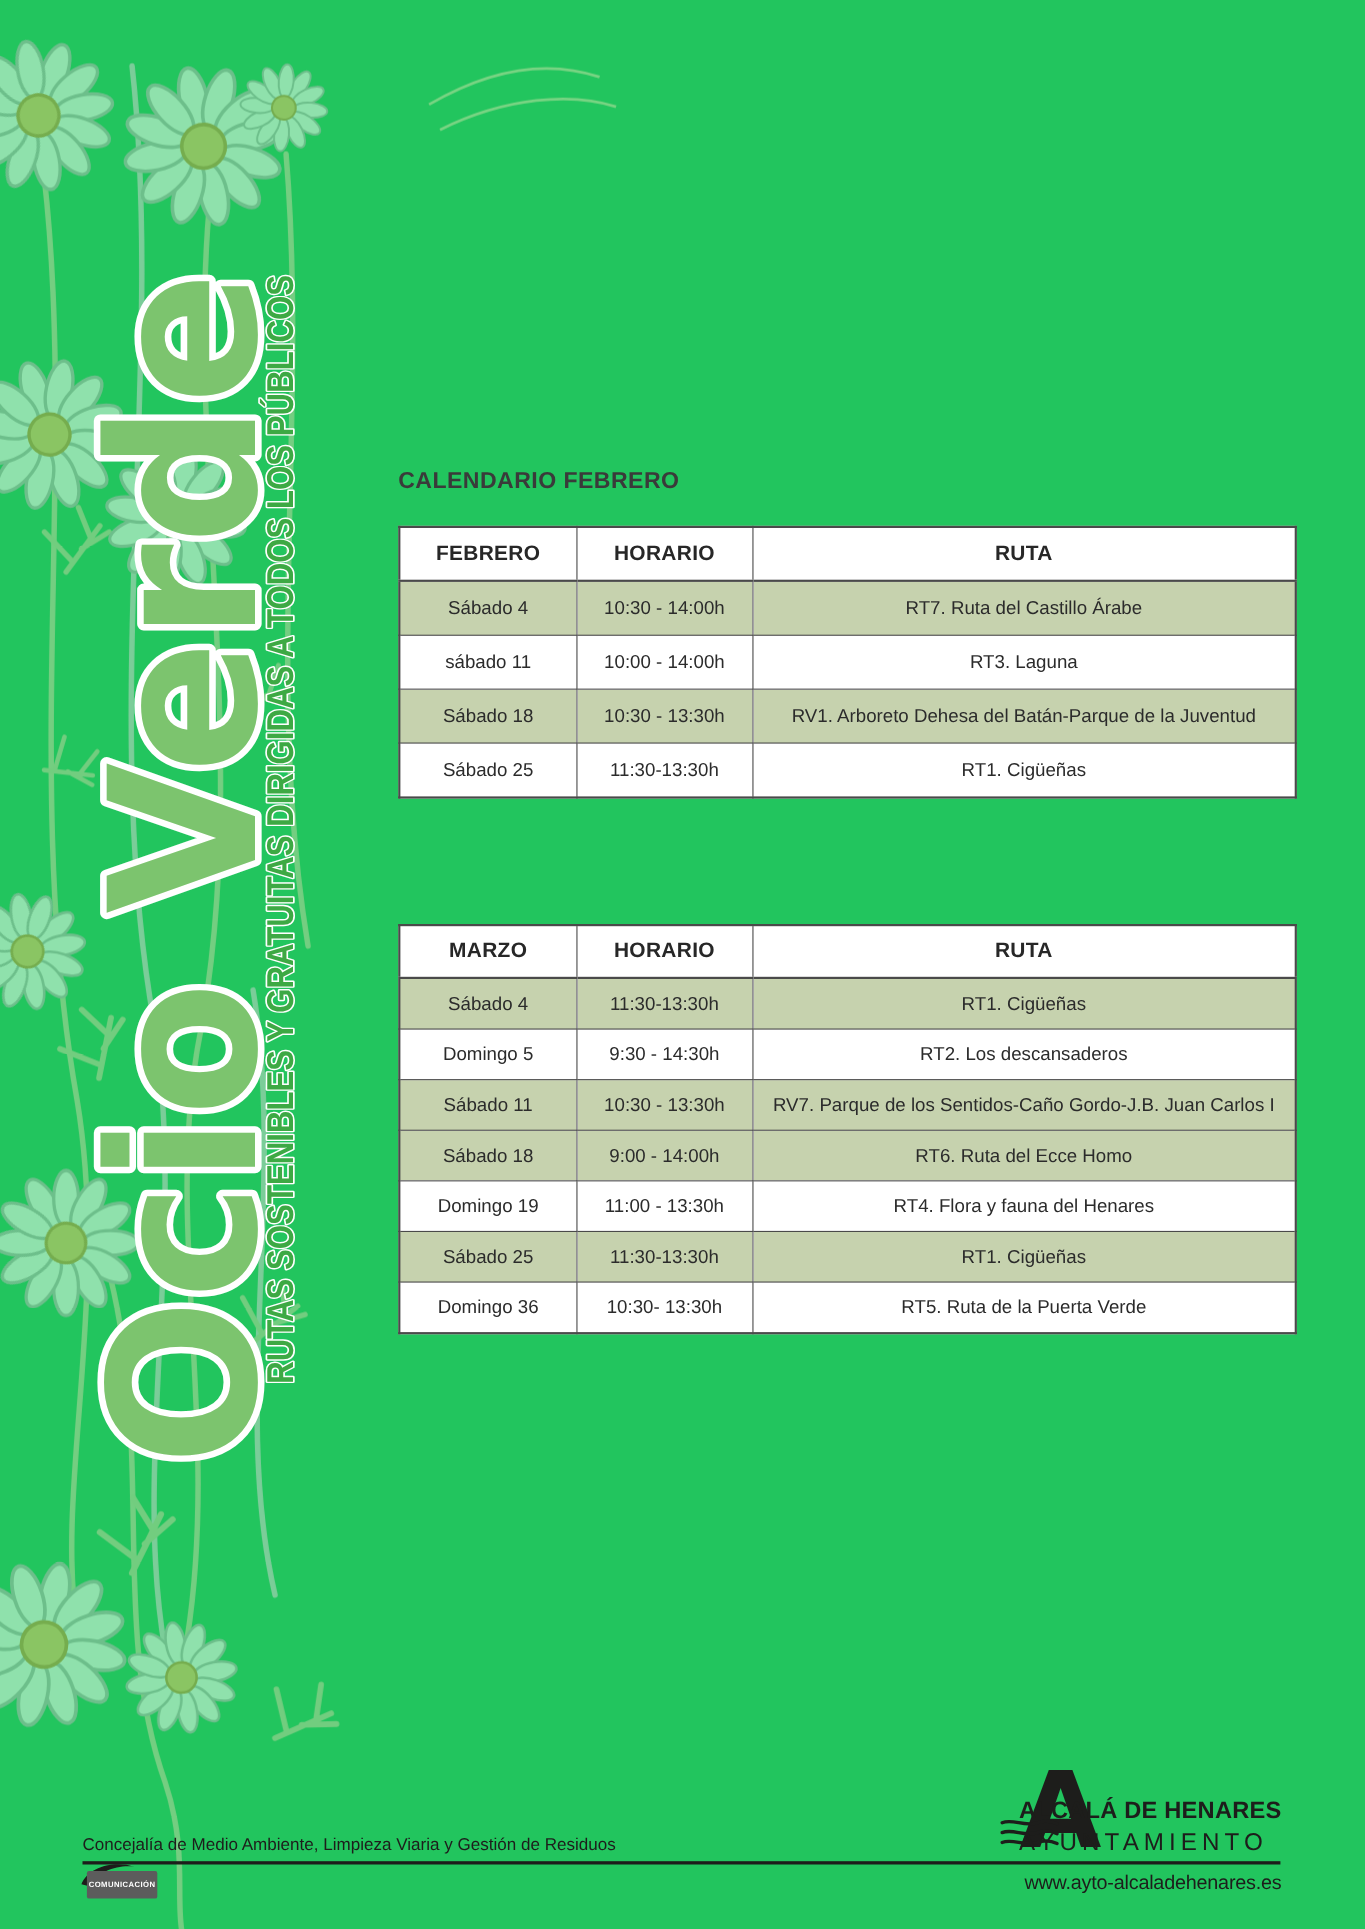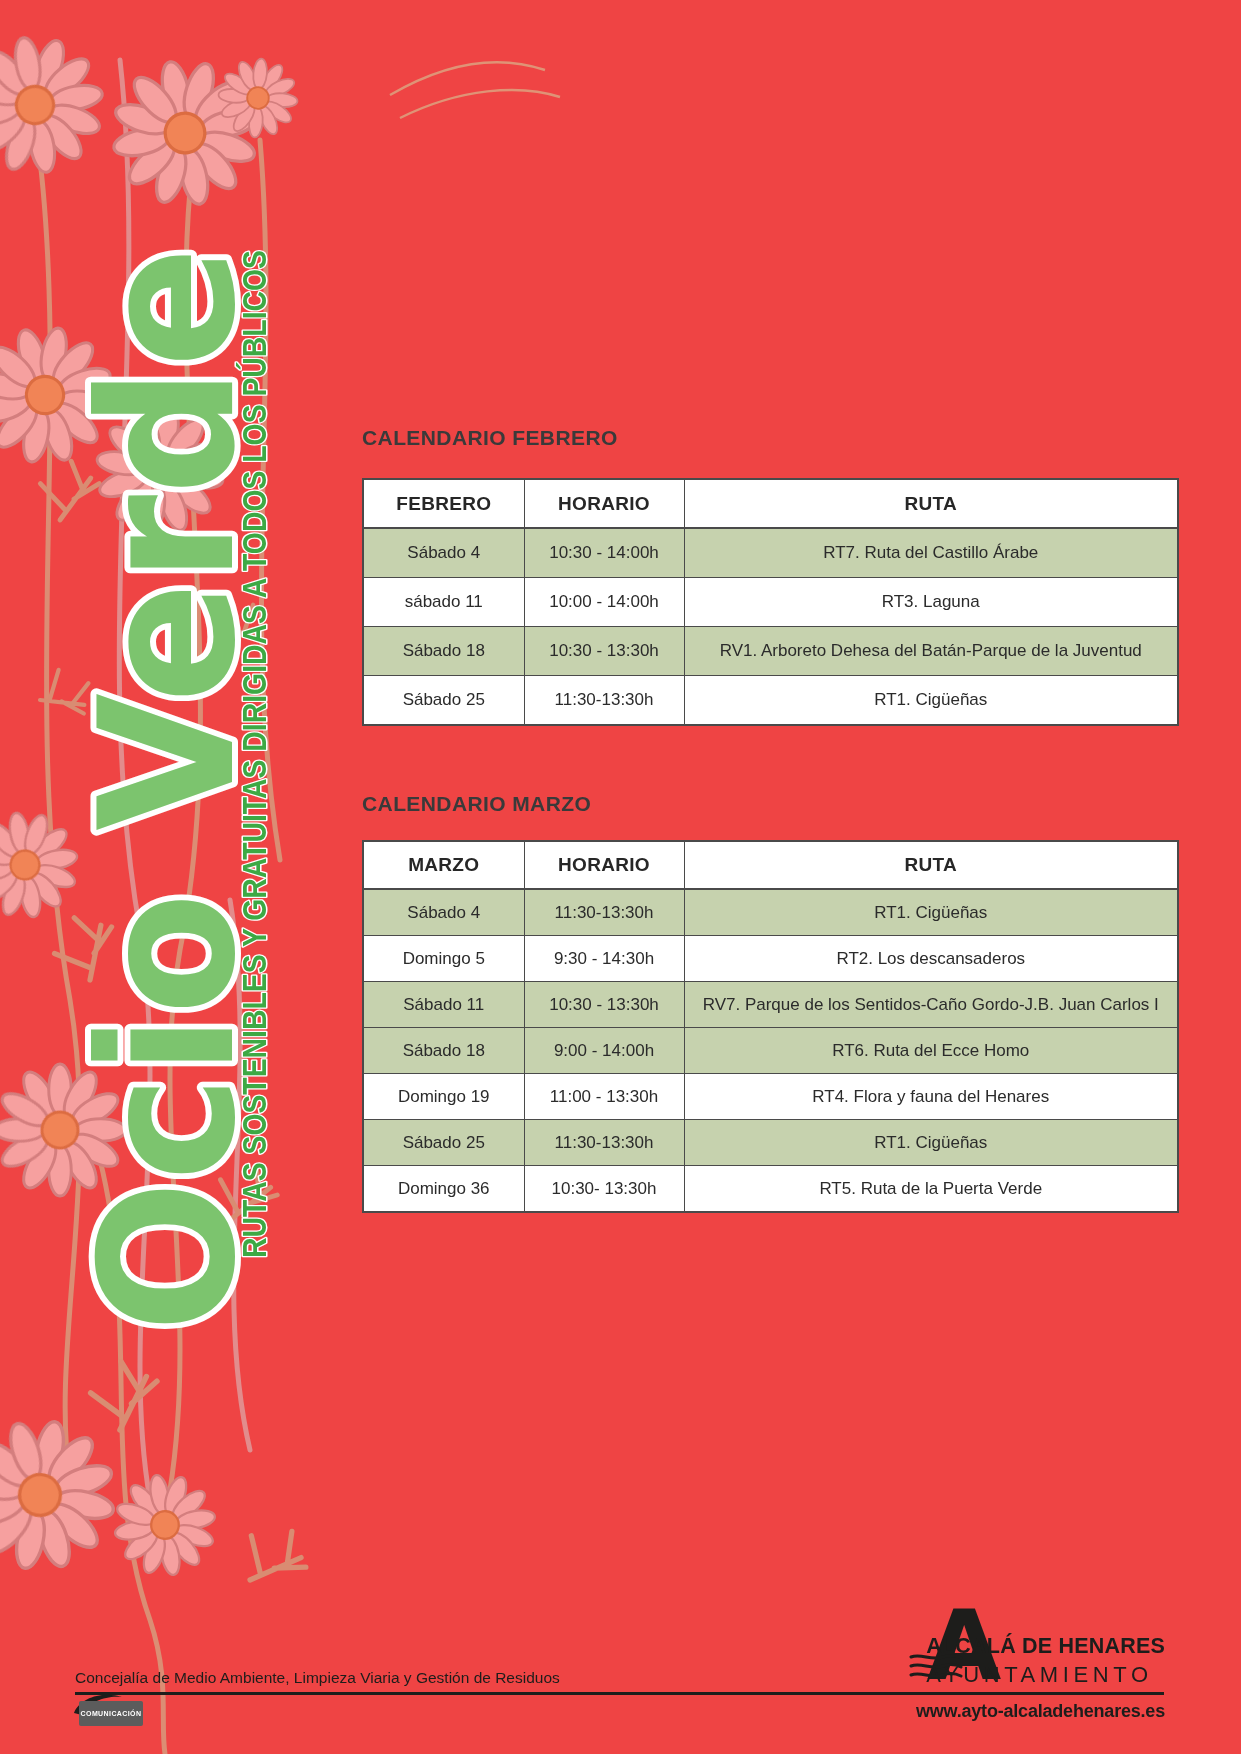--- a/index.html
+++ b/index.html
@@ -1,19 +1,19 @@
 <!DOCTYPE html>
 <html><head>
 <meta charset="utf-8">
 <style>
   html,body{margin:0;padding:0;background:#ffffff;}
   #poster{
     position:relative;
     width:1241px;height:1754px;
-    background:#ef4444;
+    background:#22c55e;
     overflow:hidden;
     font-family:"Liberation Sans", sans-serif;
     color:#2b2b2b;
   }
   
   #left-art{position:absolute;left:0;top:0;width:600px;height:1754px;pointer-events:none;}
   
   .cal-heading{
     position:absolute;left:362px;width:600px;
     font-size:21px;font-weight:bold;color:#3a3a3a;letter-spacing:.4px;
@@ -61,21 +61,21 @@
     position:absolute;left:12px;top:-14px;
     font-family:"DejaVu Sans", sans-serif;
     font-size:96px;font-weight:bold;color:#1d1d1b;line-height:1;
   }
   #ayto-waves{position:absolute;left:-6px;top:40px;width:54px;height:28px;}
   #ayto-text{position:absolute;right:0;top:22px;text-align:left;}
   #ayto-name{font-size:21.5px;font-weight:bold;color:#1d1d1b;letter-spacing:.2px;white-space:nowrap;}
   #ayto-subname{font-size:22px;color:#1d1d1b;letter-spacing:4.6px;margin-top:3px;white-space:nowrap;}
   #ayto-web{
     position:absolute;left:915px;top:1701px;width:250px;text-align:right;
-    font-size:18px;font-weight:bold;color:#1d1d1b;letter-spacing:-.2px;
+    font-size:18px;font-weight:normal;color:#1d1d1b;letter-spacing:-.2px;
   }
 </style>
 </head>
 <body>
 
 <div id="poster">
 
   <svg id="left-art" viewBox="0 0 600 1754" xmlns="http://www.w3.org/2000/svg">
     <defs>
       <g id="daisy">
@@ -174,21 +174,20 @@
           <td>RV1. Arboreto Dehesa del Batán-Parque de la Juventud</td>
         </tr>
         <tr>
           <td>Sábado 25</td>
           <td>11:30-13:30h</td>
           <td>RT1. Cigüeñas</td>
         </tr>
       </tbody>
   </table>
 
-  <div id="heading-mar" class="cal-heading">CALENDARIO MARZO</div>
 
   <table id="table-mar" class="cal">
     <colgroup>
         <col class="c-day">
         <col class="c-time">
         <col class="c-route">
       </colgroup>
     <thead>
       <tr>
         <th>MARZO</th>

